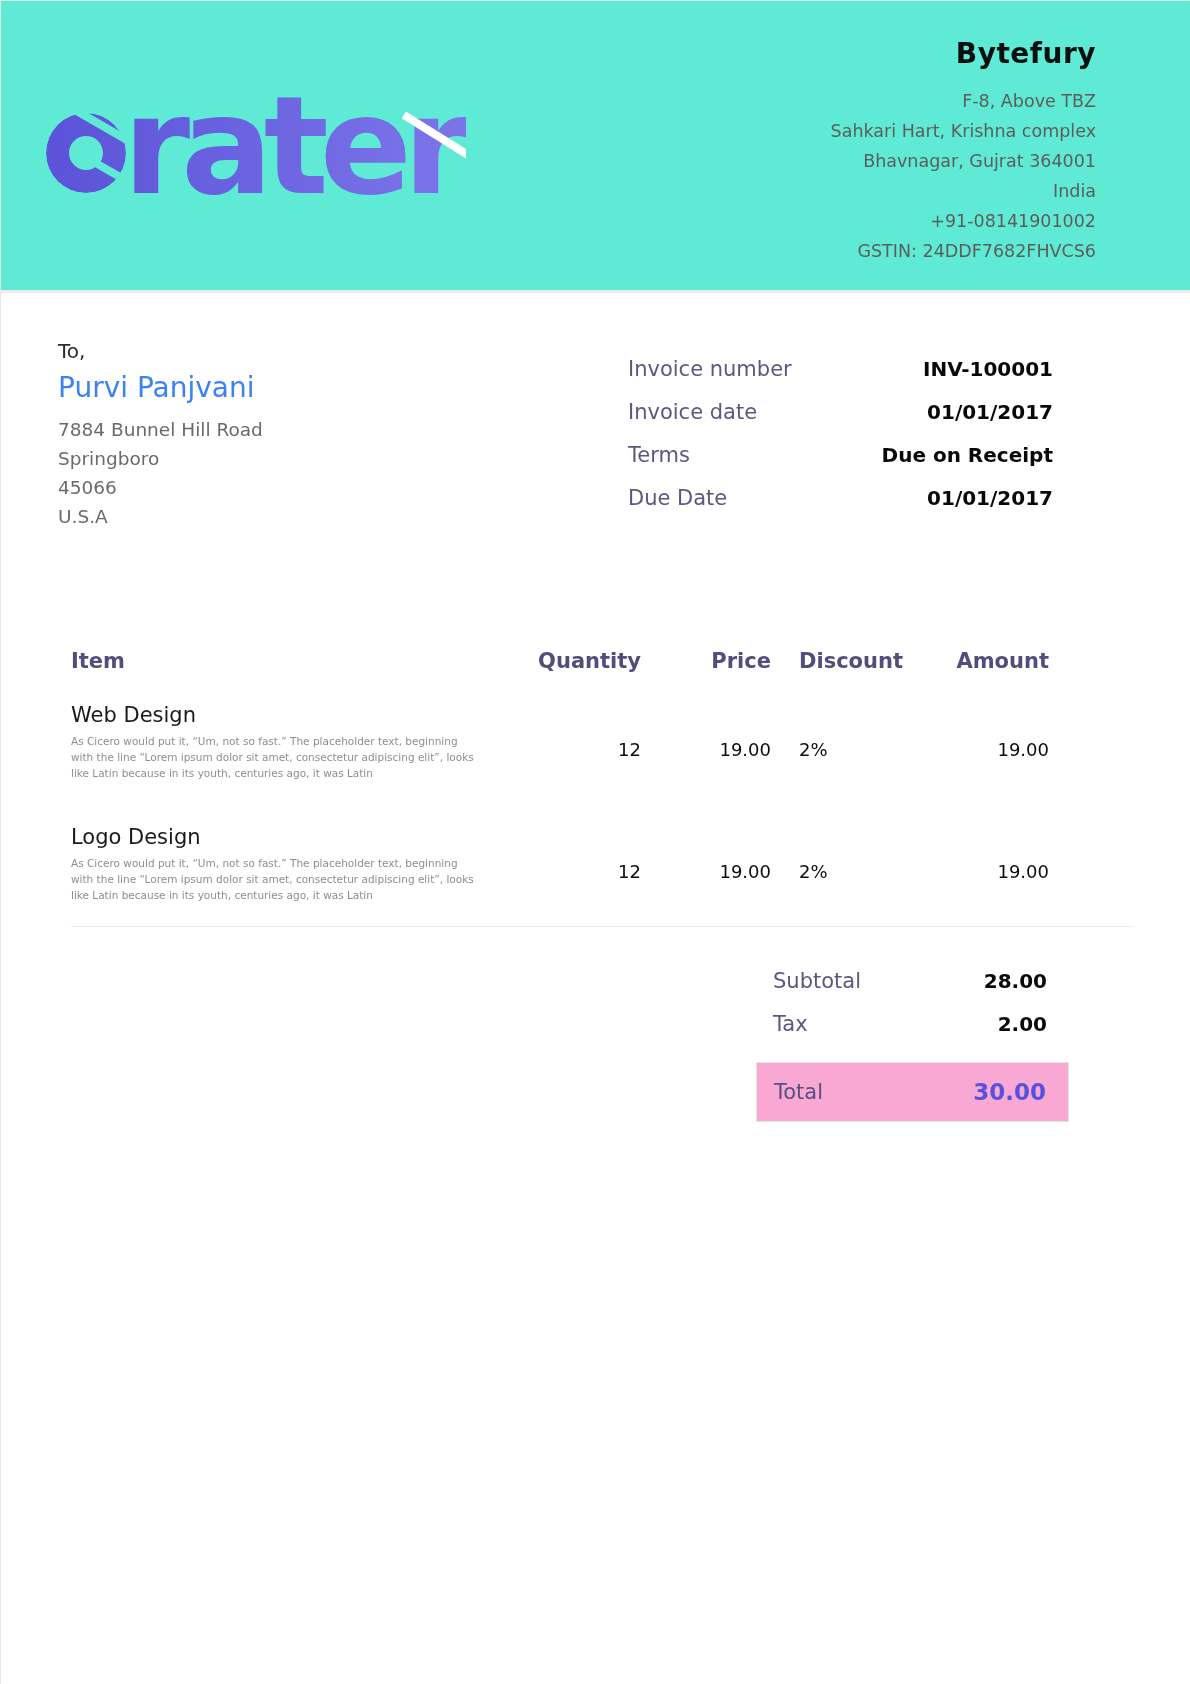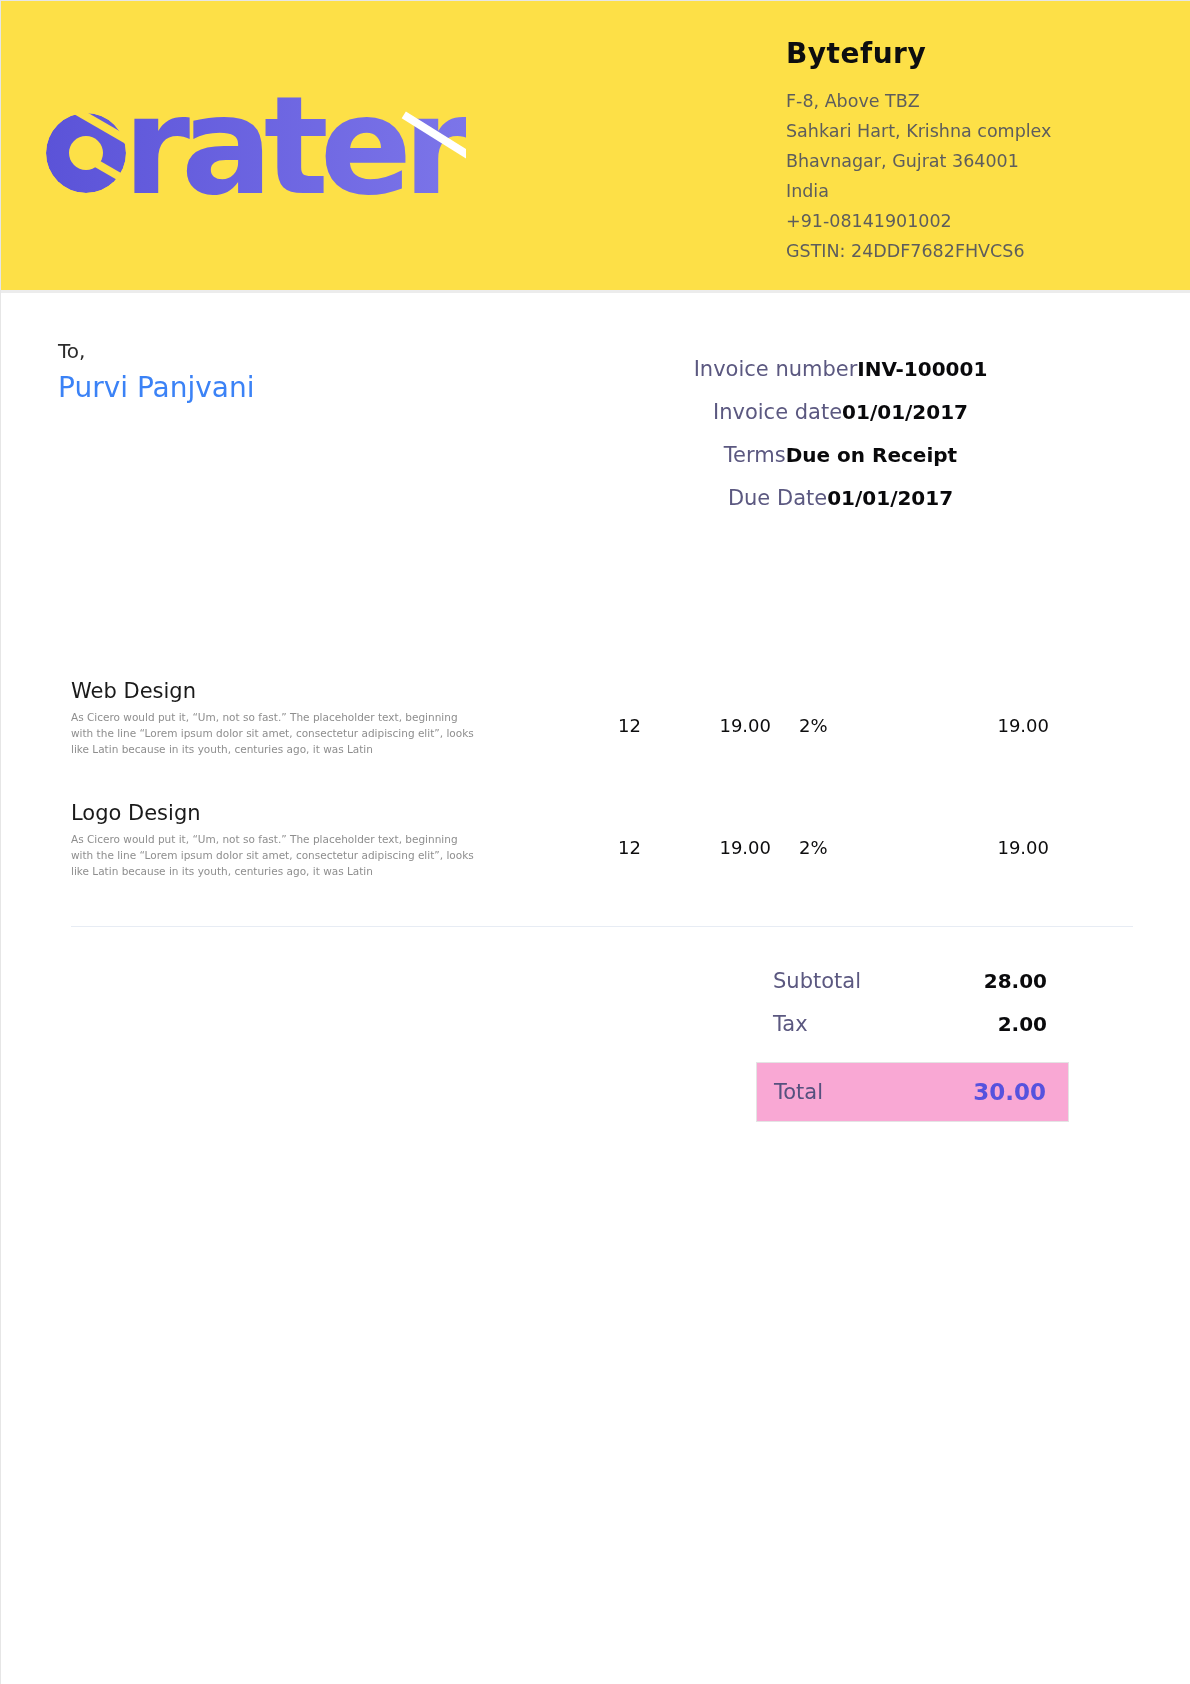--- a/index.html
+++ b/index.html
@@ -4,33 +4,33 @@
 <style>
   * { margin:0; padding:0; box-sizing:border-box; }
   html,body { background:#fff; }
   body { font-family:"DejaVu Sans","Liberation Sans",sans-serif; color:#111; }
   .page {
     position:relative; width:1190px; height:1684px; background:#fff;
     border-left:1px solid #e6e6e6; border-top:1px solid #e6e6e6; overflow:hidden;
   }
 
   
-  .header { position:absolute; top:0; left:0; width:100%; height:292px; border-bottom:3px solid #ececec; background:#fde047; }
+  .header { position:absolute; top:0; left:0; width:100%; height:292px; border-bottom:3px solid #ececec; background:#5eead4;text-align:right; }
   .logo { position:absolute; left:45px; top:82px; }
   .company { position:absolute; left:785px; top:36px; width:310px; }
   .company-name { font-size:28px; font-weight:700; color:#0d0e10; letter-spacing:.5px; margin-bottom:16px; }
   .company-line { font-size:17.5px; line-height:30px; color:#5d5d5d; }
 
   
   .to-label  { position:absolute; left:57px; top:338px; font-size:20px; color:#2b2b2b; }
   .to-name   { position:absolute; left:57px; top:370px; font-size:28px; color:#3b82f6; }
   .to-address{ position:absolute; left:57px; top:414px; font-size:18.5px; line-height:29px; color:#6a6a6a; }
 
   .meta { position:absolute; left:627px; top:356px; width:425px; }
-  .meta-row { display:flex; justify-content:center; align-items:baseline; margin-bottom:19px; }
+  .meta-row { display:flex; justify-content:space-between; align-items:baseline; margin-bottom:19px; }
   .meta-label { font-size:21px; color:#5b5880; }
   .meta-value { font-size:20px; font-weight:600; color:#09090b; }
 
   
   .table { position:absolute; left:70px; top:648px; width:978px; }
   .trow { display:grid; grid-template-columns:455px 115px 130px 135px 143px; }
   .th { font-size:21px; font-weight:700; color:#514d7c; }
   .c-right { text-align:right; }
   .c-disc  { text-align:left; padding-left:28px; }
   .item-row { margin-top:30px; }
@@ -83,20 +83,26 @@
       <div class="company-line">Sahkari Hart, Krishna complex</div>
       <div class="company-line">Bhavnagar, Gujrat 364001</div>
       <div class="company-line">India</div>
       <div class="company-line">+91-08141901002</div>
       <div class="company-line">GSTIN: 24DDF7682FHVCS6</div>
     </div>
   </div>
 
   <div class="to-label">To,</div>
   <div class="to-name">Purvi Panjvani</div>
+  <div class="to-address">
+    <div>7884 Bunnel Hill Road</div>
+    <div>Springboro</div>
+    <div>45066</div>
+    <div>U.S.A</div>
+  </div>
 
   <div class="meta">
     <div class="meta-row">
       <span class="meta-label">Invoice number</span>
       <span class="meta-value">INV-100001</span>
     </div>
     <div class="meta-row">
       <span class="meta-label">Invoice date</span>
       <span class="meta-value">01/01/2017</span>
     </div>
@@ -104,20 +110,27 @@
       <span class="meta-label">Terms</span>
       <span class="meta-value">Due on Receipt</span>
     </div>
     <div class="meta-row">
       <span class="meta-label">Due Date</span>
       <span class="meta-value">01/01/2017</span>
     </div>
   </div>
 
   <div class="table">
+    <div class="trow">
+      <div class="th">Item</div>
+      <div class="th c-right">Quantity</div>
+      <div class="th c-right">Price</div>
+      <div class="th c-disc">Discount</div>
+      <div class="th c-right">Amount</div>
+    </div>
 
     <div class="trow item-row">
       <div>
         <div class="item-name">Web Design</div>
         <div class="item-desc">
           <div>As Cicero would put it, “Um, not so fast.” The placeholder text, beginning</div>
           <div>with the line “Lorem ipsum dolor sit amet, consectetur adipiscing elit”, looks</div>
           <div>like Latin because in its youth, centuries ago, it was Latin</div>
         </div>
       </div>

